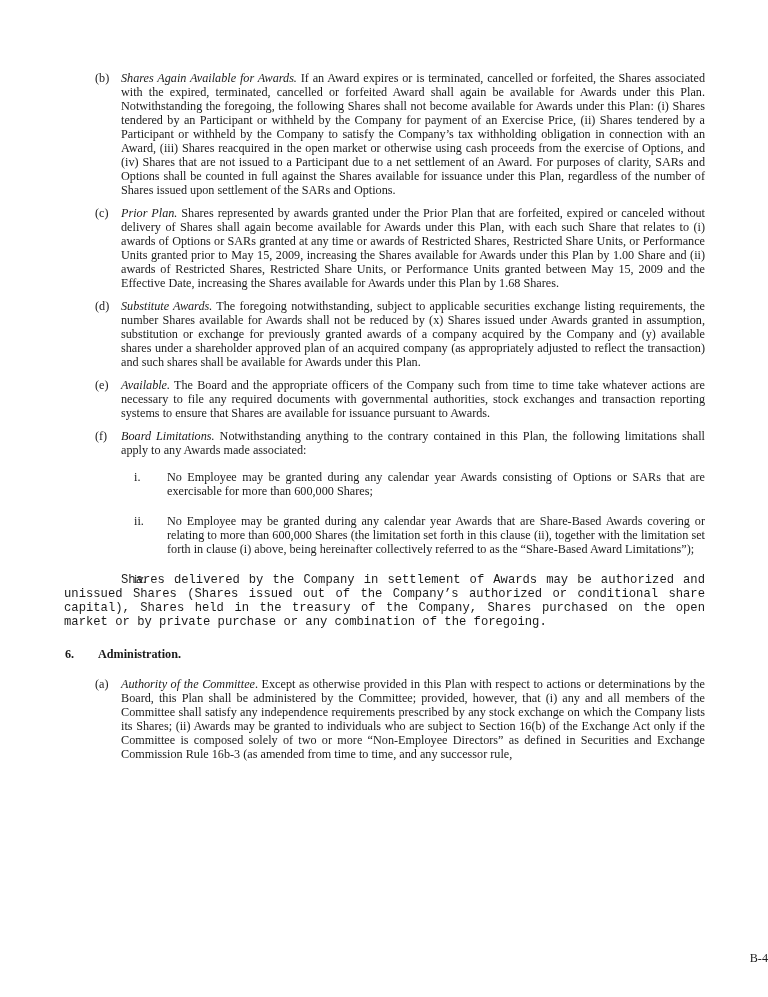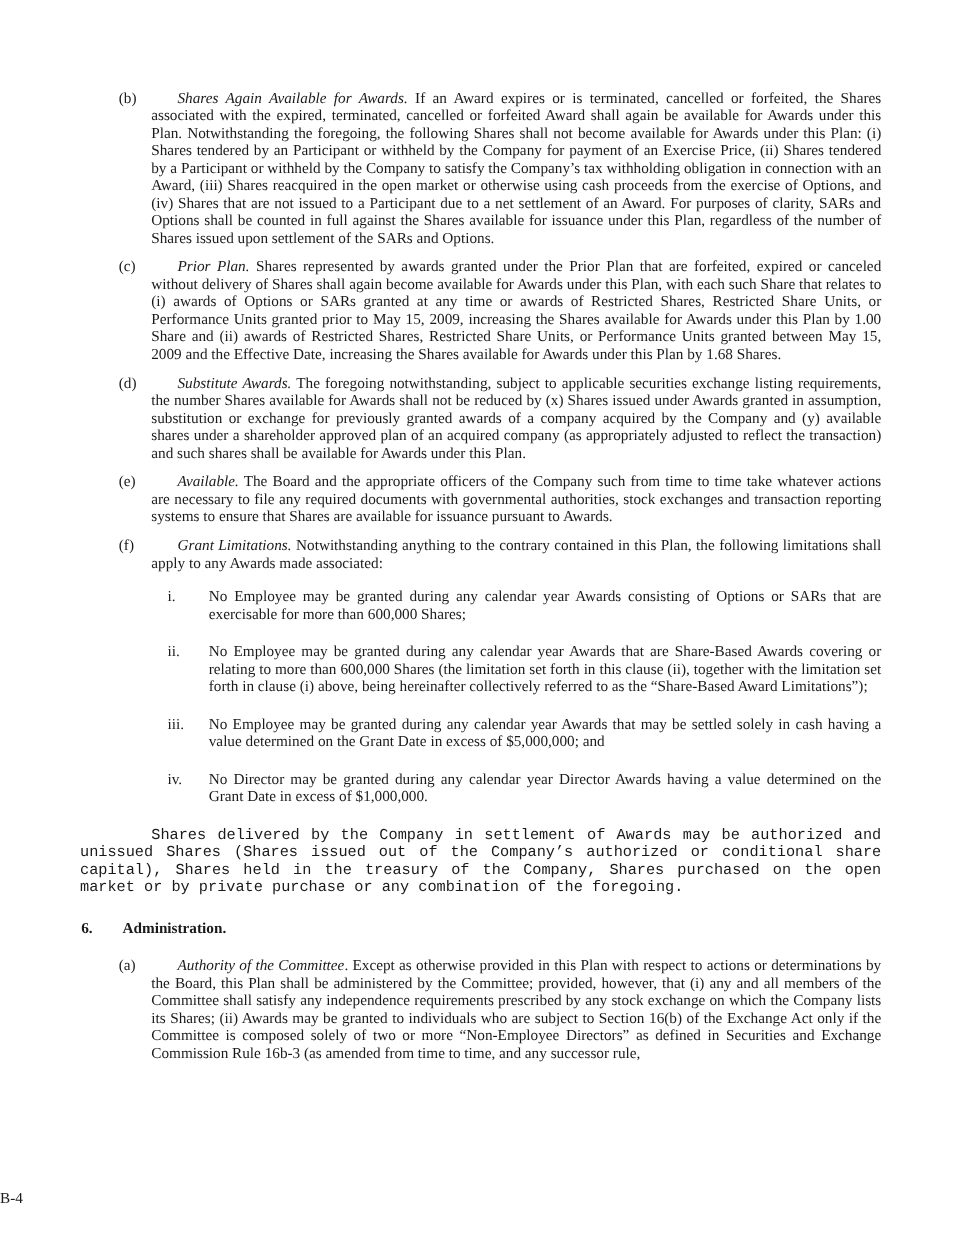--- a/index.html
+++ b/index.html
@@ -29,39 +29,39 @@
   }
   .letter .plabel { position: absolute; left: 31px; top: 0; }
   .letter.last-letter { margin-bottom: 13px; }
   .roman {
     position: relative;
     padding-left: 103px;
     margin-bottom: 16px;
   }
   .roman .plabel { position: absolute; left: 70px; top: 0; }
   .roman.last-roman { margin-bottom: 17px; }
-  .lead { font-style: italic; margin-left: 21px; }
+  .lead { font-style: italic; }
   .closing {
     text-indent: 57px;
     margin-bottom: 18px;
     font-family: Liberation Mono, monospace;
   }
   .heading {
     position: relative;
     padding-left: 34px;
     font-weight: bold;
     margin-bottom: 16px;
   }
   .heading .hnum { position: absolute; left: 1px; top: 0; }
   .footer {
     position: absolute;
     top: 951px;
     left: 0;
     width: 768px;
-    text-align: left;
+    text-align: right;
   }
 </style>
 </head>
 <body>
 
 <div class="page">
   <div class="content">
 
     <div class="para letter">
       <span class="plabel">(b)</span><span class="lead">Shares Again Available for Awards.</span><span> If an Award expires or is terminated, cancelled or forfeited, the Shares associated with the expired, terminated, cancelled or forfeited Award shall again be available for Awards under this Plan. Notwithstanding the foregoing, the following Shares shall not become available for Awards under this Plan: (i) Shares tendered by an Participant or withheld by the Company for payment of an Exercise Price, (ii) Shares tendered by a Participant or withheld by the Company to satisfy the Company’s tax withholding obligation in connection with an Award, (iii) Shares reacquired in the open market or otherwise using cash proceeds from the exercise of Options, and (iv) Shares that are not issued to a Participant due to a net settlement of an Award. For purposes of clarity, SARs and Options shall be counted in full against the Shares available for issuance under this Plan, regardless of the number of Shares issued upon settlement of the SARs and Options.</span>
@@ -73,37 +73,34 @@
 
     <div class="para letter">
       <span class="plabel">(d)</span><span class="lead">Substitute Awards.</span><span> The foregoing notwithstanding, subject to applicable securities exchange listing requirements, the number Shares available for Awards shall not be reduced by (x) Shares issued under Awards granted in assumption, substitution or exchange for previously granted awards of a company acquired by the Company and (y) available shares under a shareholder approved plan of an acquired company (as appropriately adjusted to reflect the transaction) and such shares shall be available for Awards under this Plan.</span>
     </div>
 
     <div class="para letter">
       <span class="plabel">(e)</span><span class="lead">Available.</span><span> The Board and the appropriate officers of the Company such from time to time take whatever actions are necessary to file any required documents with governmental authorities, stock exchanges and transaction reporting systems to ensure that Shares are available for issuance pursuant to Awards.</span>
     </div>
 
     <div class="para letter last-letter">
-      <span class="plabel">(f)</span><span class="lead">Grant Limitations.</span><span> Notwithstanding anything to the contrary contained in this Plan, the following limitations shall apply to any Awards made associated:</span>
+      <span class="plabel">(f)</span><span class="lead">Board Limitations.</span><span> Notwithstanding anything to the contrary contained in this Plan, the following limitations shall apply to any Awards made associated:</span>
     </div>
 
     <div class="para roman">
       <span class="plabel">i.</span><span>No Employee may be granted during any calendar year Awards consisting of Options or SARs that are exercisable for more than 600,000 Shares;</span>
     </div>
 
     <div class="para roman">
       <span class="plabel">ii.</span><span>No Employee may be granted during any calendar year Awards that are Share-Based Awards covering or relating to more than 600,000 Shares (the limitation set forth in this clause (ii), together with the limitation set forth in clause (i) above, being hereinafter collectively referred to as the “Share-Based Award Limitations”);</span>
     </div>
 
-    <div class="para roman">
-      <span class="plabel">iii.</span><span>No Employee may be granted during any calendar year Awards that may be settled solely in cash having a value determined on the Grant Date in excess of $5,000,000; and</span>
-    </div>
 
     <div class="para roman last-roman">
-      <span class="plabel">iv.</span><span>No Director may be granted during any calendar year Director Awards having a value determined on the Grant Date in excess of $1,000,000.</span>
+      <span class="plabel">iv.</span>
     </div>
 
     <div class="para closing">Shares delivered by the Company in settlement of Awards may be authorized and unissued Shares (Shares issued out of the Company’s authorized or conditional share capital), Shares held in the treasury of the Company, Shares purchased on the open market or by private purchase or any combination of the foregoing.</div>
 
     <div class="heading">
       <span class="hnum">6.</span><span>Administration.</span>
     </div>
 
     <div class="para letter">
       <span class="plabel">(a)</span><span class="lead">Authority of the Committee</span><span>. Except as otherwise provided in this Plan with respect to actions or determinations by the Board, this Plan shall be administered by the Committee; provided, however, that (i) any and all members of the Committee shall satisfy any independence requirements prescribed by any stock exchange on which the Company lists its Shares; (ii) Awards may be granted to individuals who are subject to Section 16(b) of the Exchange Act only if the Committee is composed solely of two or more “Non-Employee Directors” as defined in Securities and Exchange Commission Rule 16b-3 (as amended from time to time, and any successor rule,</span>

